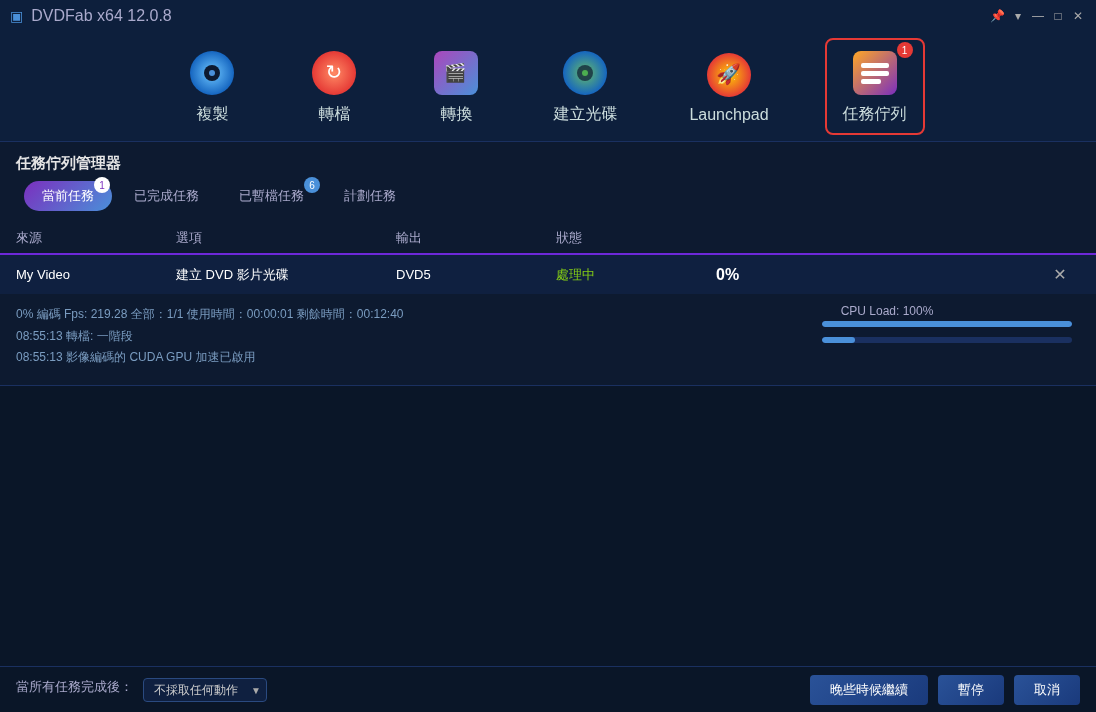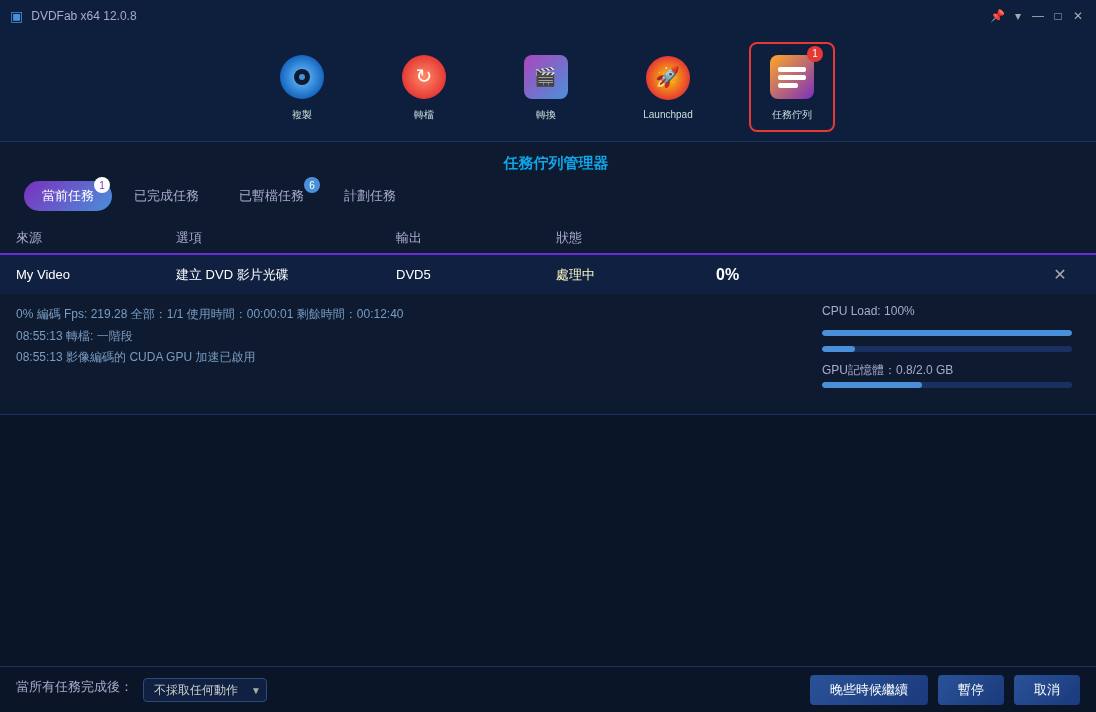--- a/index.html
+++ b/index.html
@@ -21,21 +21,21 @@
       align-items: center;
       padding: 0 10px;
       justify-content: space-between;
     }
     .titlebar-left {
       display: flex;
       align-items: center;
       gap: 8px;
     }
     .titlebar-title {
-      font-size: 12px;
+      font-size: 16px;
       color: #aac;
     }
     .titlebar-controls {
       display: flex;
       gap: 4px;
     }
     .titlebar-btn {
       width: 16px;
       height: 16px;
       display: flex;
@@ -71,21 +71,21 @@
     .nav-icon {
       width: 50px;
       height: 50px;
       margin-bottom: 6px;
       display: flex;
       align-items: center;
       justify-content: center;
       font-size: 36px;
     }
     .nav-label {
-      font-size: 10px;
+      font-size: 16px;
       color: #cdd;
       white-space: nowrap;
     }
     .nav-badge {
       position: absolute;
       top: 2px;
       right: 10px;
       background: #e53935;
       color: #fff;
       border-radius: 50%;
@@ -97,24 +97,23 @@
       justify-content: center;
     }
 
     
     .main {
       background: #0d1a30;
       padding: 0;
     }
     .section-title {
       font-size: 15px;
-      color: #0ea5e9;
-      padding: 12px 16px 8px 32px;
+      color: #e5e5e5;
+      padding: 12px 16px 8px 16px;
       font-weight: bold;
-      text-align: center;
     }
 
     
     .tabs {
       display: flex;
       gap: 4px;
       padding: 0 16px 12px 24px;
       align-items: center;
     }
     .tab {
@@ -288,21 +287,21 @@
       border-radius: 4px;
       font-size: 13px;
       cursor: pointer;
       border: none;
       color: #fff;
     }
     .btn-night { background: linear-gradient(135deg, #2a5298, #1a3a7c); }
     .btn-pause { background: linear-gradient(135deg, #2a5298, #1a3a7c); }
     .btn-cancel { background: linear-gradient(135deg, #2a5298, #1a3a7c); }
 
-    .status-processing { color: #fef9c3; }
+    .status-processing { color: #84cc16; }
   </style>
 </head>
 <body>
 
 <div class="titlebar">
   <div class="titlebar-left">
     <span style="font-size:14px;color:#4a90d9;">▣</span>
     <span class="titlebar-title">DVDFab x64 12.0.8</span>
   </div>
   <div class="titlebar-controls">
@@ -358,20 +357,36 @@
               <stop offset="0%" stop-color="#ab47bc"></stop>
               <stop offset="100%" stop-color="#4a90d9"></stop>
             </linearGradient>
           </defs>
         <text x="24" y="30" text-anchor="middle" fill="white" font-size="18">🎬</text>
       </svg>
     </div>
     <span class="nav-label">轉換</span>
   </div>
 
+  <div class="nav-item">
+    <div class="nav-icon">
+      <svg width="48" height="48" viewBox="0 0 48 48">
+        <circle cx="24" cy="24" r="22" fill="url(#g4)"></circle>
+        <defs>
+            <radialGradient id="g4">
+              <stop offset="0%" stop-color="#66bb6a"></stop>
+              <stop offset="100%" stop-color="#1565c0"></stop>
+            </radialGradient>
+          </defs>
+        <circle cx="24" cy="24" r="8" fill="#0d1a30" opacity="0.7"></circle>
+        <circle cx="24" cy="24" r="3" fill="#4caf50"></circle>
+      </svg>
+    </div>
+    <span class="nav-label">建立光碟</span>
+  </div>
 
   <div class="nav-item">
     <div class="nav-icon">
       <svg width="48" height="48" viewBox="0 0 48 48">
         <circle cx="24" cy="24" r="22" fill="url(#g5)"></circle>
         <defs>
             <radialGradient id="g5">
               <stop offset="0%" stop-color="#ffcc02"></stop>
               <stop offset="100%" stop-color="#e53935"></stop>
             </radialGradient>
@@ -445,47 +460,37 @@
         <div class="task-log">
           <div>0% 編碼 Fps: 219.28 全部：1/1 使用時間：00:00:01 剩餘時間：00:12:40</div>
           <div>08:55:13 轉檔: 一階段</div>
           <div>08:55:13 影像編碼的 CUDA GPU 加速已啟用</div>
         </div>
 
         <div class="task-stats">
 
           <div class="stat-row">
             <div style="width:100%;">
-              <div style="display:flex;justify-content:space-between;align-items:center;margin-bottom:12px;">
+              <div style="display:flex;justify-content:space-between;align-items:center;margin-bottom:3px;text-align:center;">
                 <span class="stat-label">CPU Load: 100%</span>
               </div>
               <div class="stat-bar-container">
                 <div class="stat-bar cpu" style="width:100%;"></div>
               </div>
             </div>
           </div>
 
           <div class="stat-row">
             <div style="width:100%;">
               <div class="stat-bar-container">
                 <div class="stat-bar gpu" style="width:13%;"></div>
               </div>
             </div>
           </div>
 
-          <div class="stat-row">
-            <div style="width:100%;">
-              <div style="display:flex;justify-content:space-between;align-items:center;margin-bottom:3px;">
-                <span class="stat-label">GPU記憶體：0.8/2.0 GB</span>
-              </div>
-              <div class="stat-bar-container">
-                <div class="stat-bar mem" style="width:40%;"></div>
-              </div>
-            </div>
-          </div>
         </div>
       </div>
     </div>
   </div>
 </div>
 
 <div class="footer">
   <div class="footer-left">
     <span>當所有任務完成後：</span>
     <div class="dropdown-wrapper">

